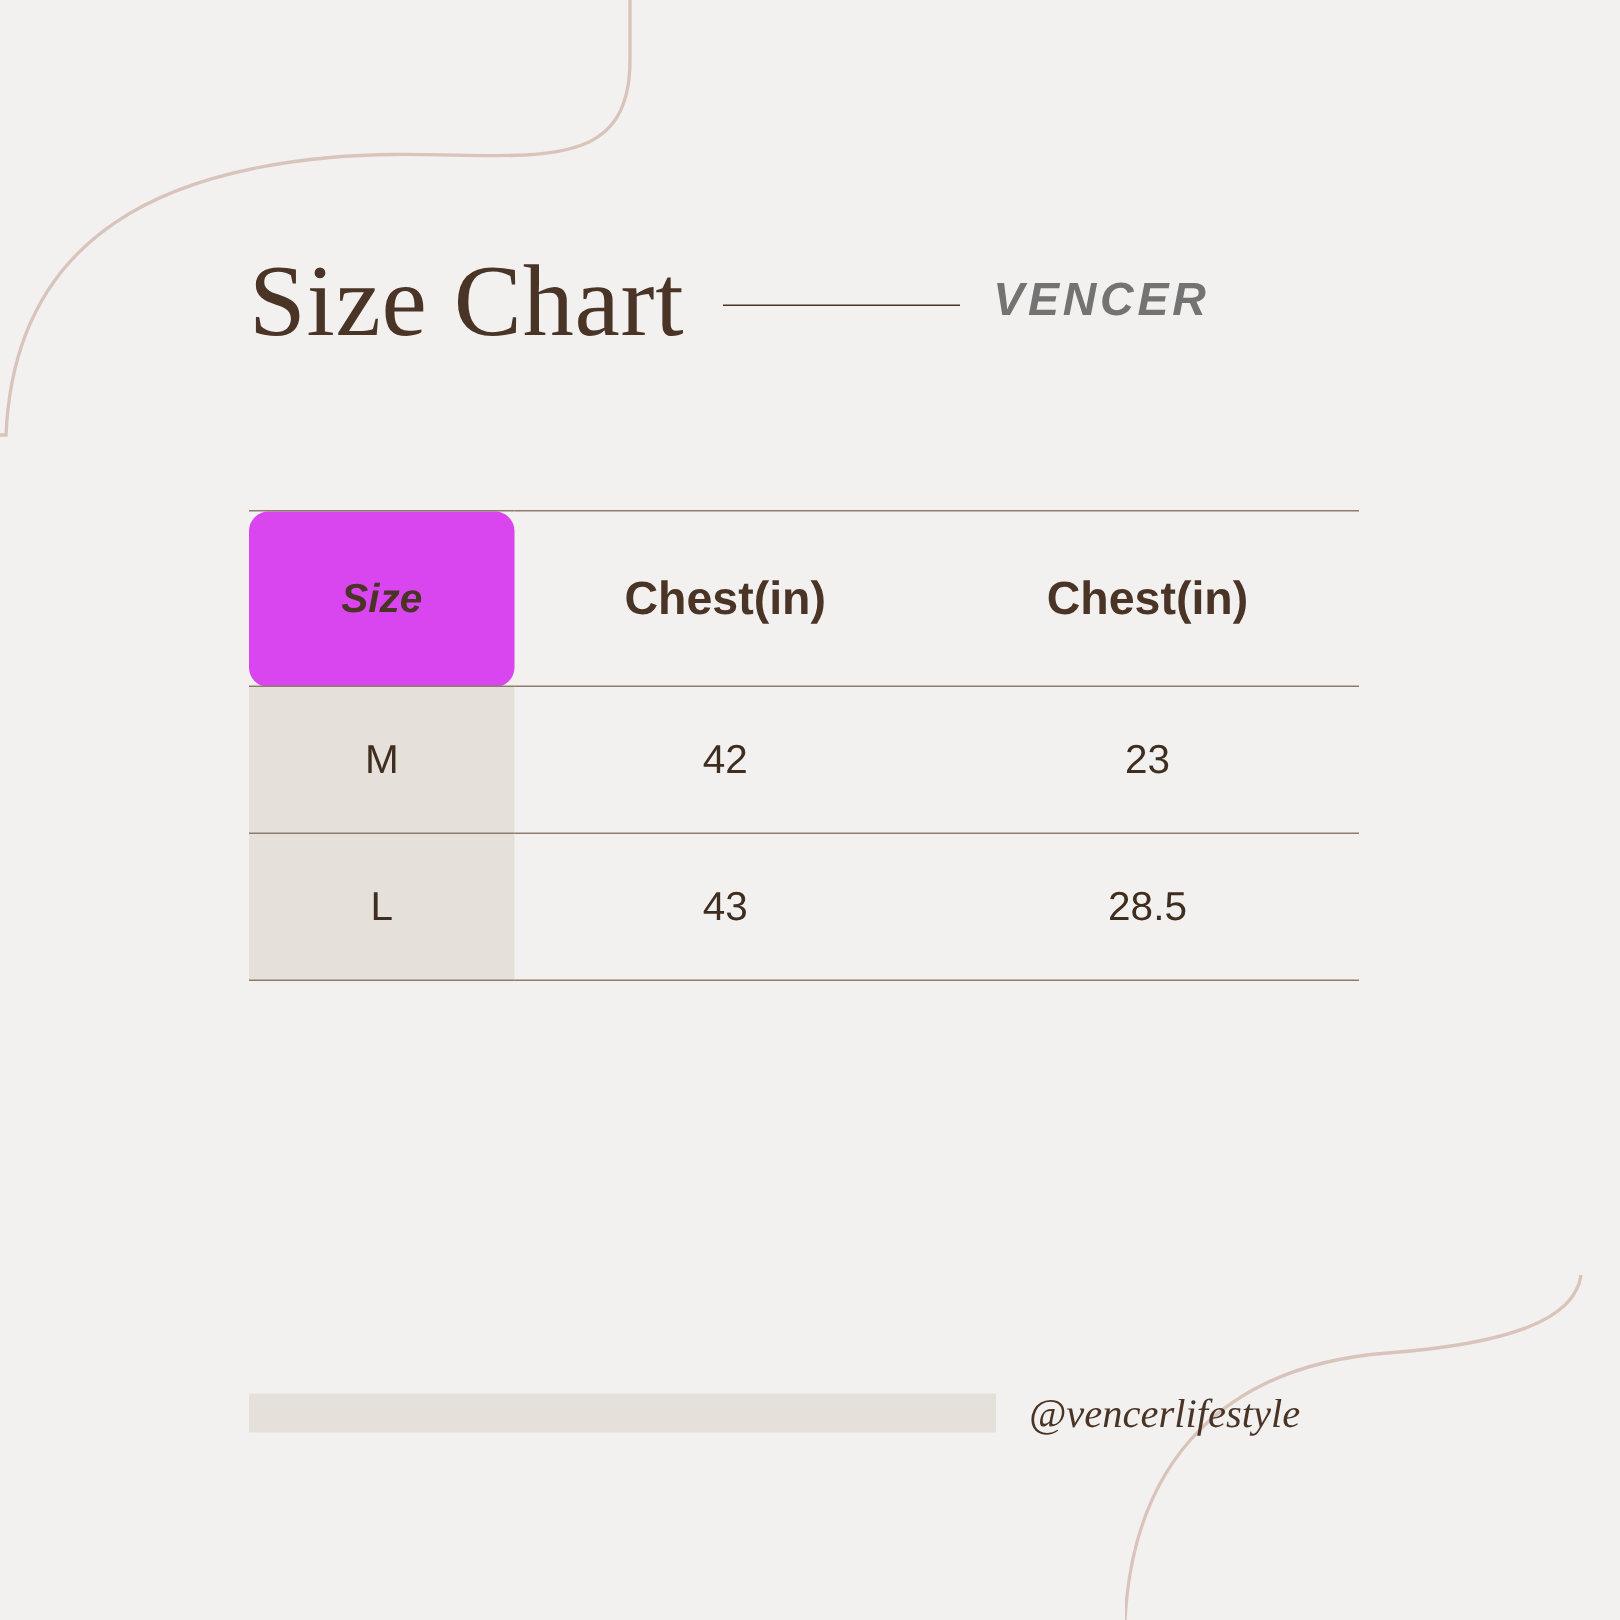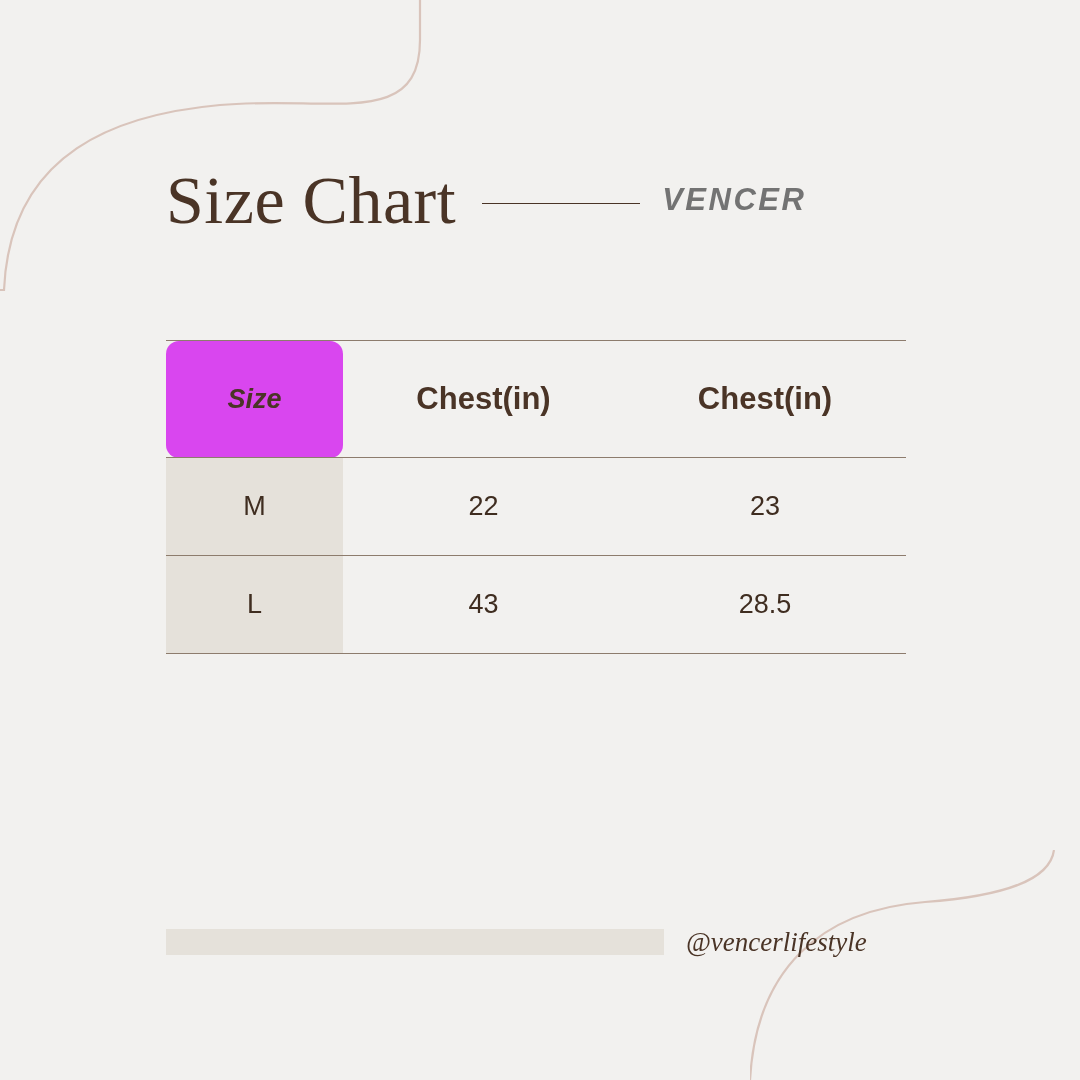--- a/index.html
+++ b/index.html
@@ -167,21 +167,21 @@
       <thead>
         <tr>
           <th class="size-col">Size</th>
           <th>Chest(in)</th>
           <th>Chest(in)</th>
         </tr>
       </thead>
       <tbody>
         <tr>
           <td class="size-col">M</td>
-          <td>22</td>
+          <td>42</td>
           <td>23</td>
         </tr>
         <tr>
           <td class="size-col">L</td>
           <td>43</td>
           <td>28.5</td>
         </tr>
       </tbody>
     </table>
   </div>

